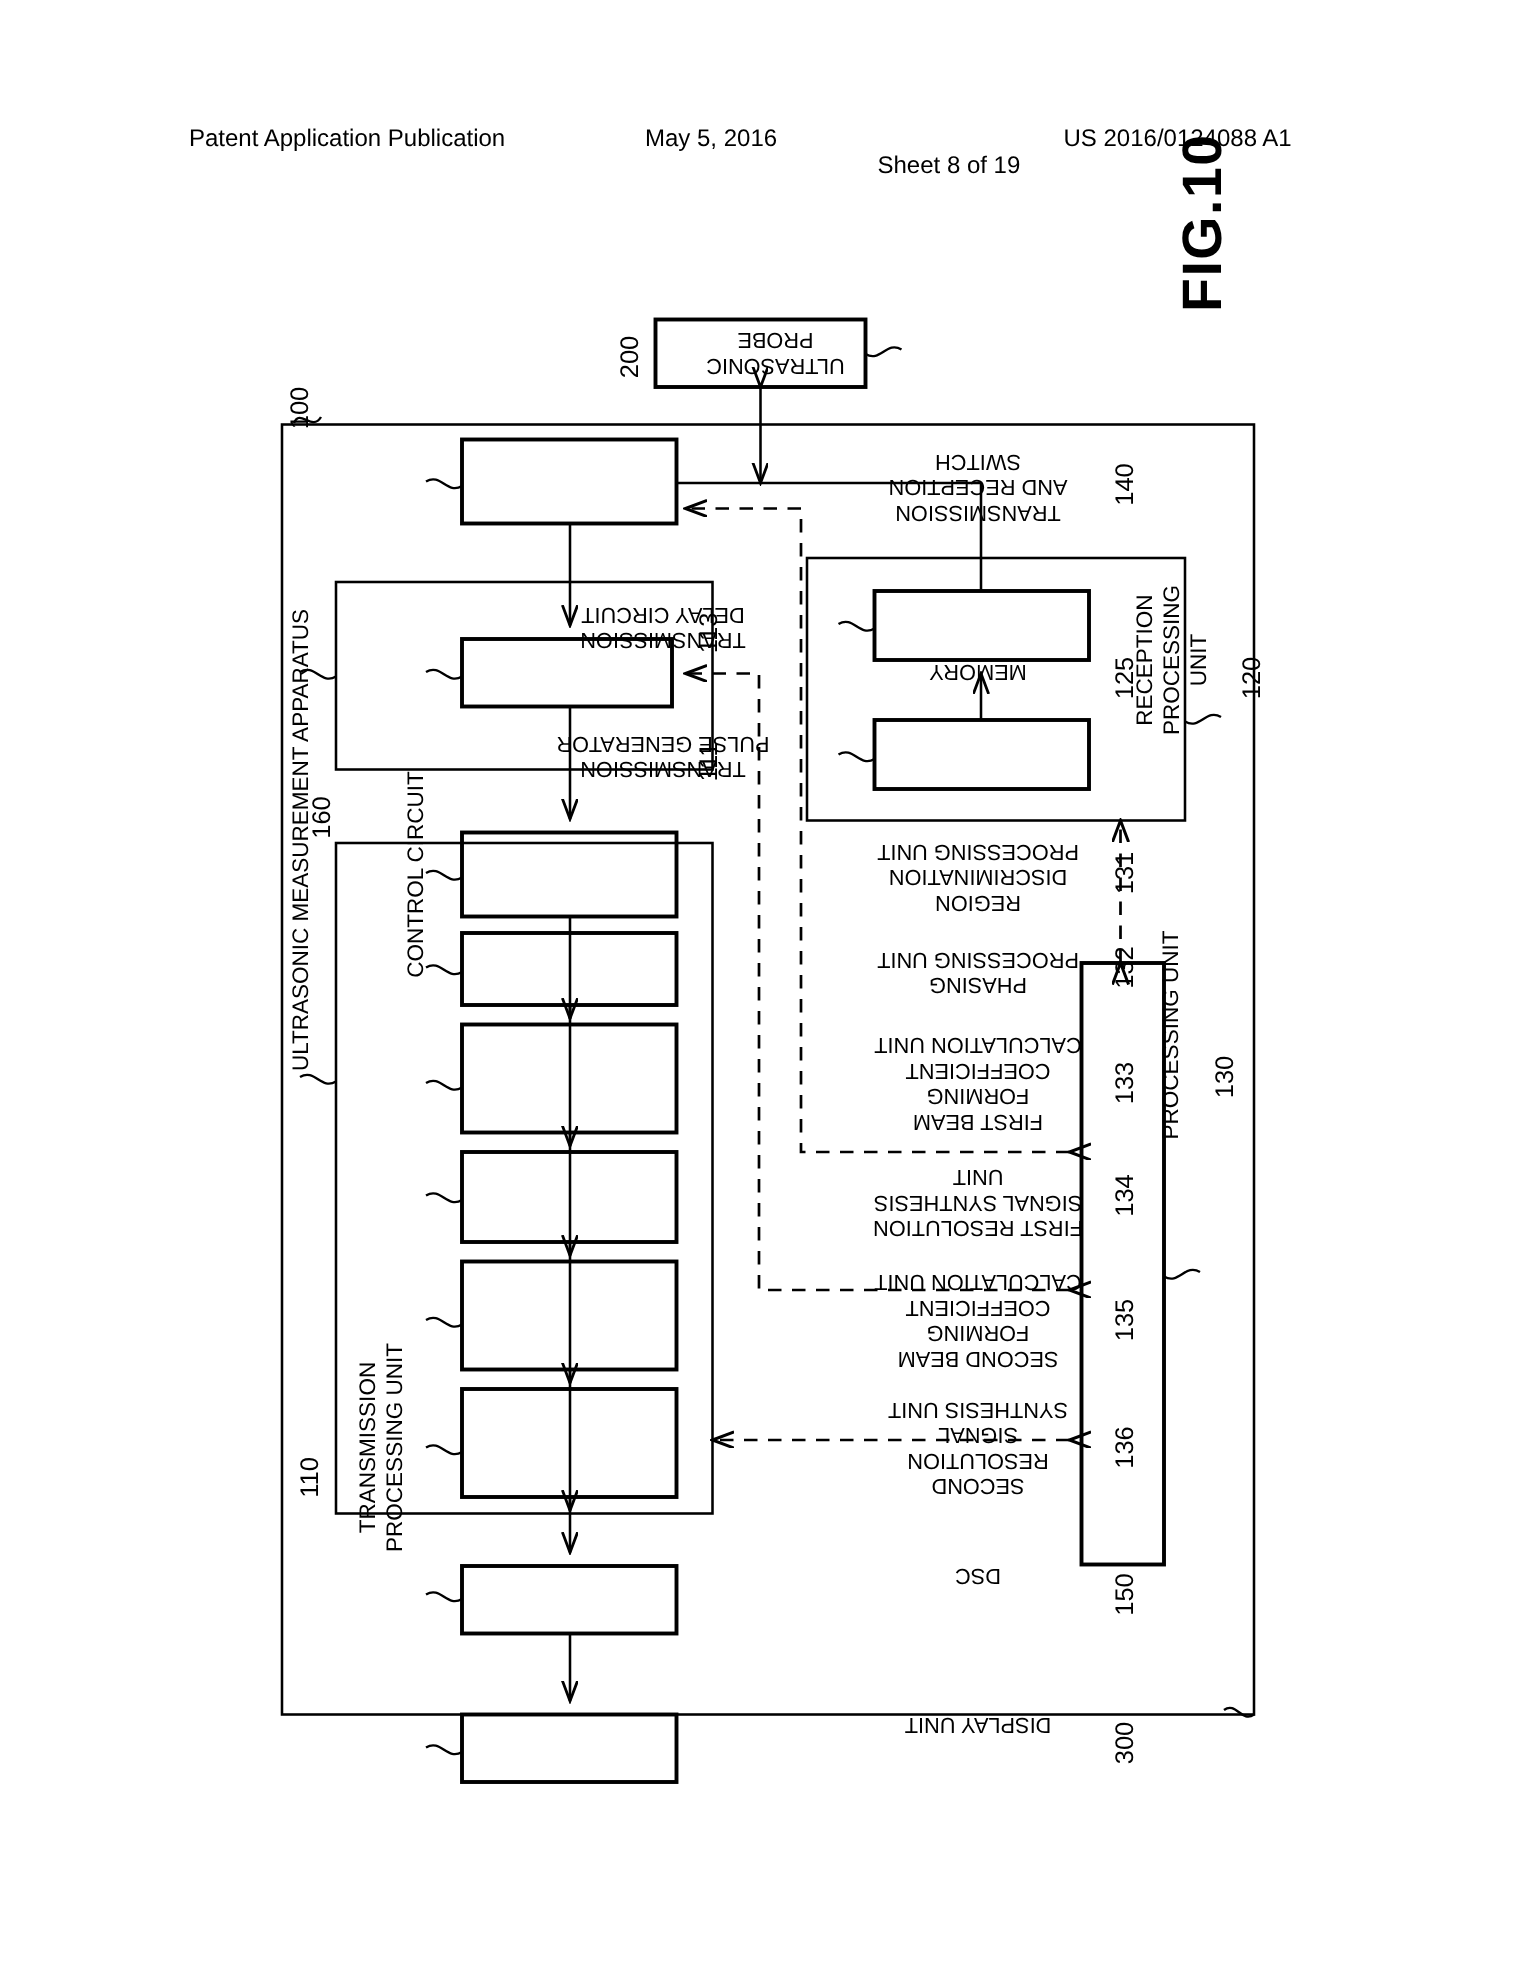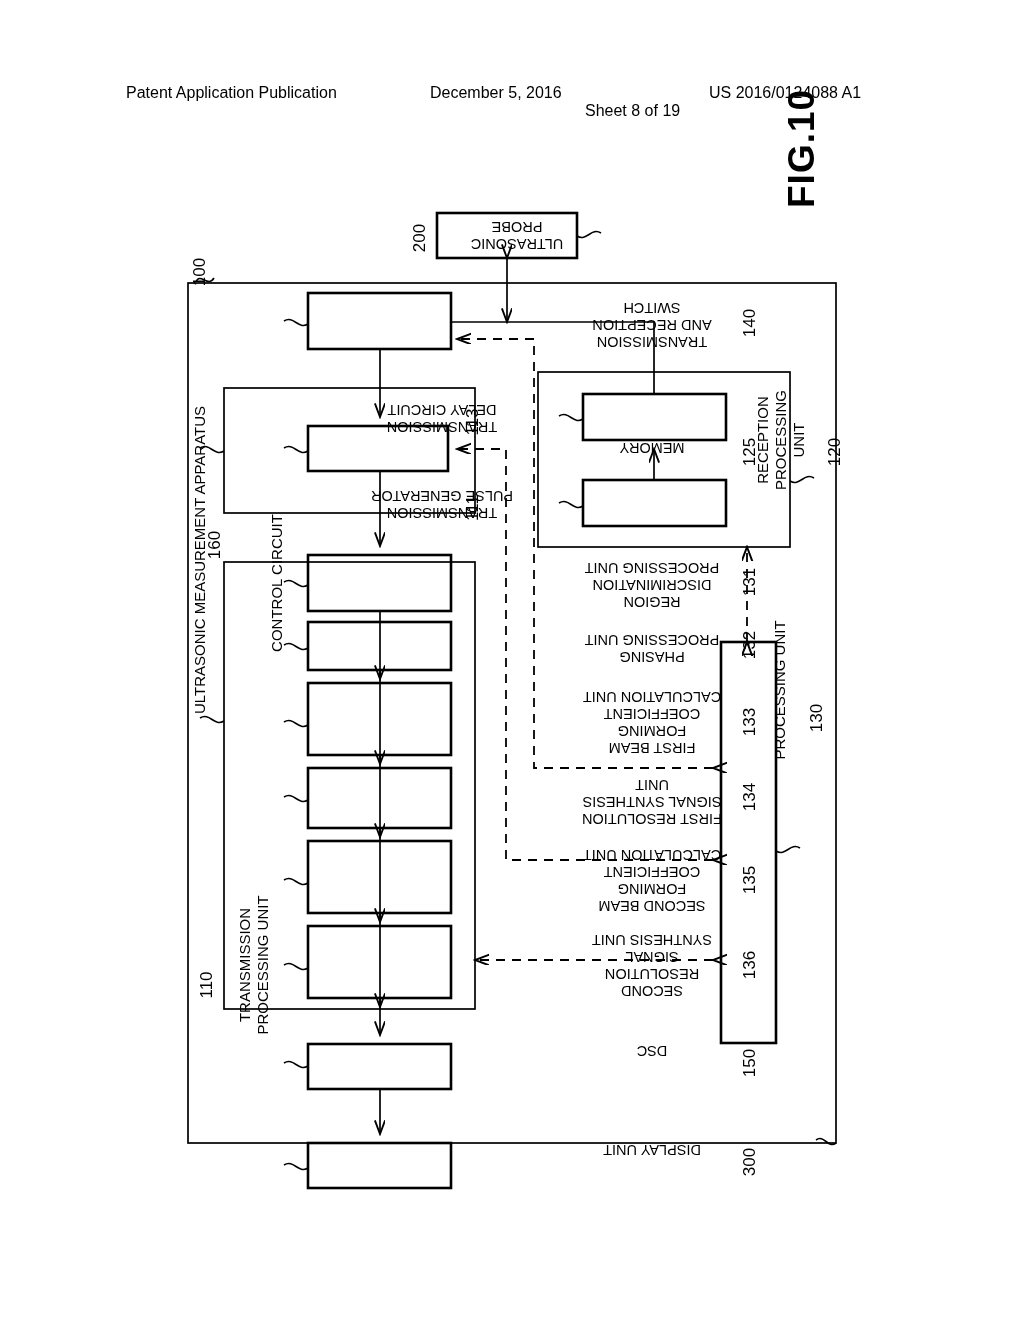--- a/index.html
+++ b/index.html
@@ -27,21 +27,21 @@
   text{font-family:"Liberation Sans", sans-serif;fill:#000;}
   .t-box{font-size:14.5px;text-anchor:middle;}
   .t-num{font-size:17px;text-anchor:middle;}
   .t-lbl{font-size:15px;}
 </style>
 </head>
 <body>
 
 <div id="header">
   <div class="c1">Patent Application Publication</div>
-  <div class="c2">December 5, 2016</div>
+  <div class="c2">May 5, 2016</div>
   <div class="c3">Sheet 8 of 19</div>
   <div class="c4">US 2016/0124088 A1</div>
 </div>
 
 <div id="figlabel">
   <span>FIG.10</span>
 </div>
 
 <div id="canvas">
 <svg width="1024" height="1320" viewBox="0 0 1024 1320" xmlns="http://www.w3.org/2000/svg">

